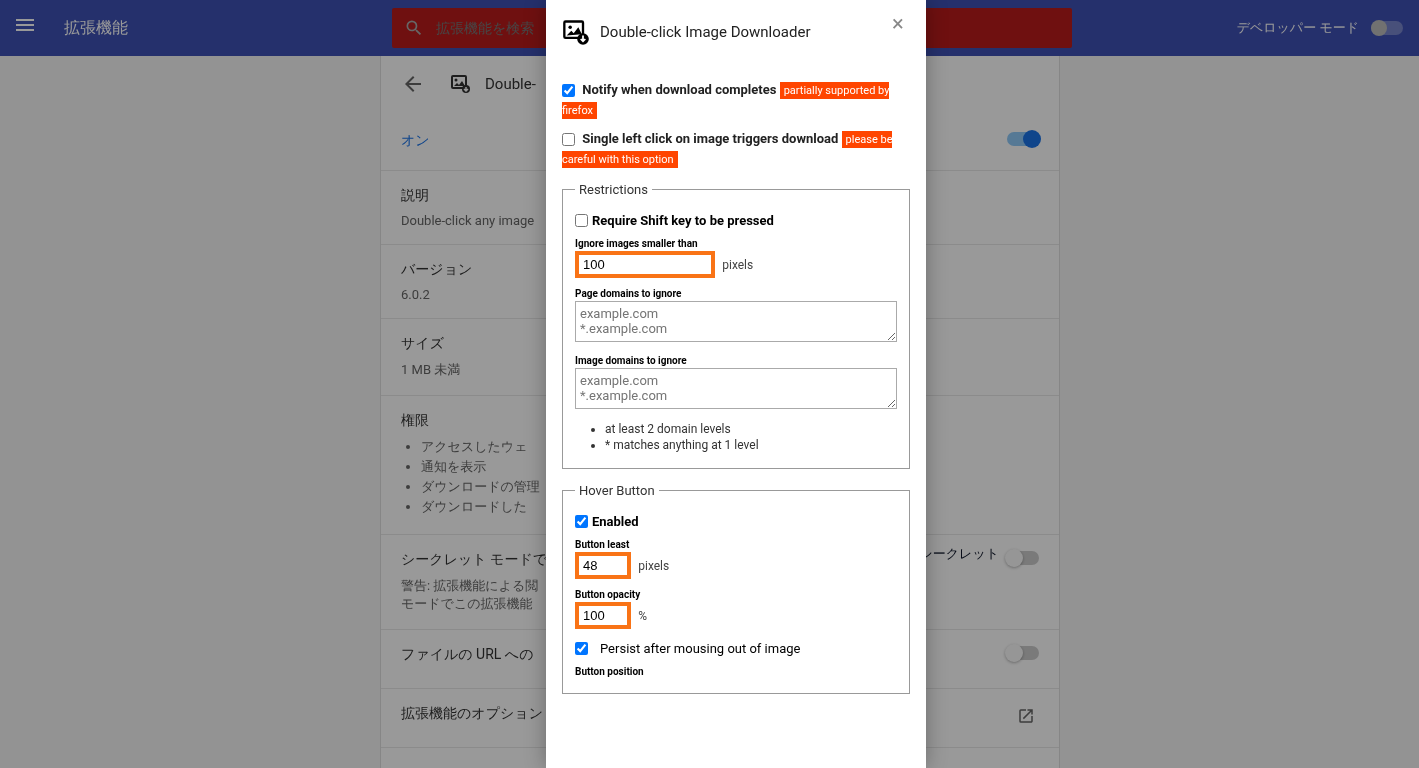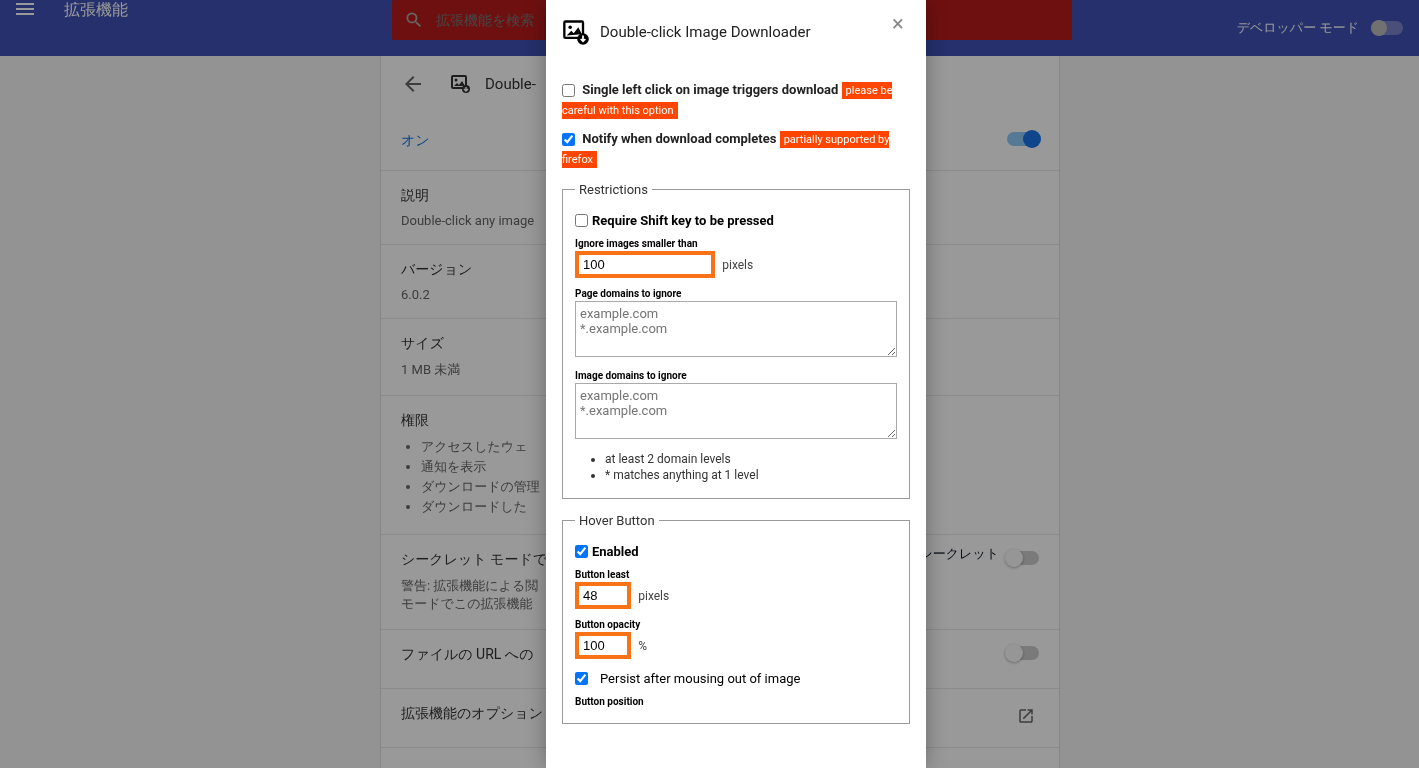--- a/index.html
+++ b/index.html
@@ -1,19 +1,19 @@
 <!DOCTYPE html>
 <html><head>
 <meta charset="utf-8">
 <style>
 * { box-sizing: border-box; margin: 0; padding: 0; }
 body { font-family: "Segoe UI", Roboto, Arial, sans-serif; background: #fff; width: 1419px; height: 768px; overflow: hidden; position: relative; }
 
 
-.header { background: #3f51b5; height: 56px; display: flex; color: #fff; padding: 0 16px; }
+.header { background: #3f51b5; height: 56px; display: flex; align-items: center; color: #fff; padding: 0 16px; }
 .menu-icon { width: 24px; height: 24px; margin-right: 24px; cursor: pointer; }
 .menu-icon div { width: 18px; height: 2px; background: #fff; margin: 3px 0; }
 .header-title { font-size: 16px; font-weight: 400; }
 .search-box { margin-left: 264px; background: #b91c1c; height: 40px; width: 680px; display: flex; align-items: center; border-radius: 2px; padding: 0 12px; }
 .search-icon { width: 20px; height: 20px; margin-right: 12px; }
 .search-box input { background: transparent; border: none; color: #bbb; font-size: 14px; outline: none; flex: 1; }
 .header-spacer { flex: 1; }
 .dev-mode { display: flex; align-items: center; font-size: 13px; }
 .dev-toggle { width: 32px; height: 14px; background: #7986cb; border-radius: 7px; margin-left: 12px; position: relative; }
 .dev-toggle::after { content: ''; position: absolute; width: 16px; height: 16px; background: #bdbdbd; border-radius: 50%; left: 0; top: -1px; }
@@ -53,21 +53,21 @@
 .opt-row { margin: 10px 0 4px; line-height: 1.5; }
 .opt-row label { font-weight: bold; color: #222; }
 .opt-row input[type=checkbox] { margin-right: 4px; vertical-align: middle; }
 .badge { background: #ff4500; color: #fff; font-size: 11px; padding: 2px 4px; font-weight: normal; }
 fieldset { border: 1px solid #999; padding: 10px 12px 14px; margin: 14px 0; }
 legend { font-size: 13px; color: #333; padding: 0 4px; }
 .field-label { font-weight: bold; font-size: 10px; margin-top: 10px; margin-bottom: 2px; display: block; }
 .num-input { width: 140px; border: 4px solid #f97316; padding: 2px 4px; font-size: 13px; }
 .num-input.sm { width: 56px; }
 .unit { font-size: 12px; color: #444; margin-left: 4px; }
-textarea { width: 100%; height: 56px; border: 1px solid #aaa; padding: 4px; font-size: 13px; color: #999; resize: both; font-family: inherit; }
+textarea { width: 100%; height: 41px; border: 1px solid #aaa; padding: 4px; font-size: 13px; color: #999; resize: both; font-family: inherit; }
 .notes { font-size: 12px; color: #333; padding-left: 30px; margin-top: 10px; }
 .notes li { margin: 2px 0; list-style: disc; }
 .inline-check { display: flex; align-items: center; }
 </style>
 </head>
 <body>
 
 <div class="header">
   <div class="menu-icon">
     <div></div>
@@ -157,29 +157,29 @@
         <path d="M4 15l4-4 2 2 4-5 3 6" fill="#000"></path>
         <circle cx="18" cy="18" r="5" fill="#000"></circle>
         <path d="M18 15v5M16 18l2 2 2-2" stroke="#fff" stroke-width="1.5" fill="none"></path>
       </svg>
     <div class="modal-title">Double-click Image Downloader</div>
     <div class="close-btn"></div>
   </div>
   <div class="modal-body">
 
     <div class="opt-row">
+      <input type="checkbox" checked="" style="">
+      <label>Notify when download completes</label>
+      <span class="badge">partially supported by firefox</span>
+    </div>
+
+    <div class="opt-row">
       <input type="checkbox" style="">
       <label>Single left click on image triggers download</label>
       <span class="badge">please be careful with this option</span>
-    </div>
-
-    <div class="opt-row">
-      <input type="checkbox" checked="" style="">
-      <label>Notify when download completes</label>
-      <span class="badge">partially supported by firefox</span>
     </div>
 
     <fieldset>
       <legend>Restrictions</legend>
       <div class="inline-check" style="margin:6px 0 10px">
         <input type="checkbox" style="">
         <label style="font-weight:bold;margin-left:4px">Require Shift key to be pressed</label>
       </div>
       <span class="field-label">Ignore images smaller than</span>
       <input class="num-input" type="text" value="100" style="">

